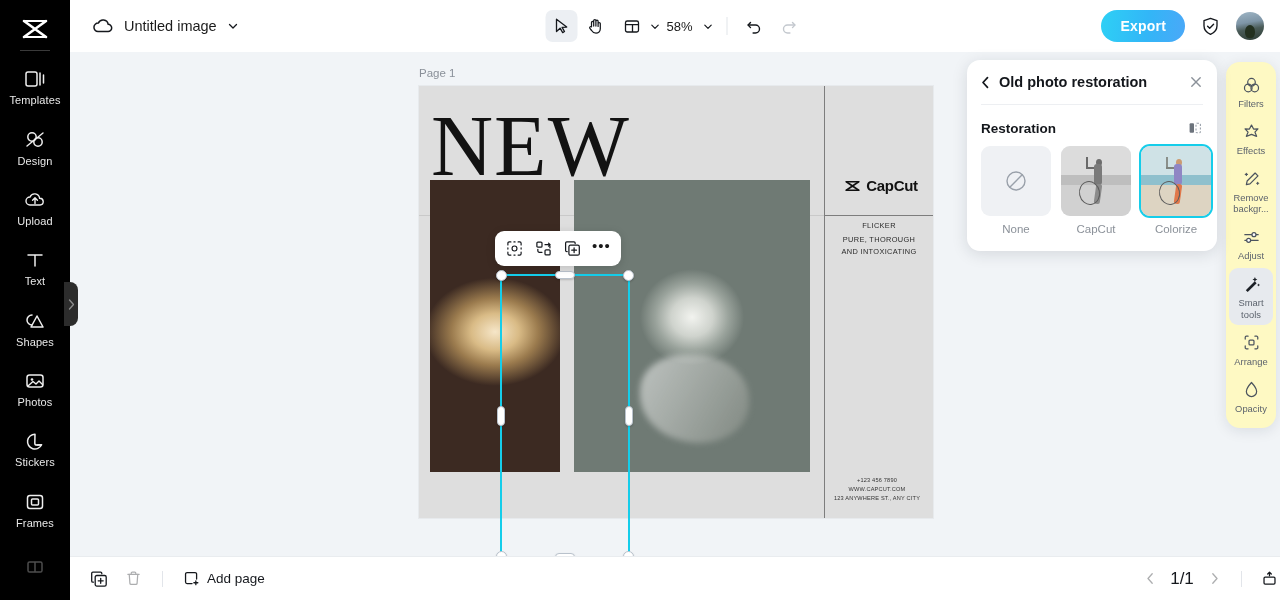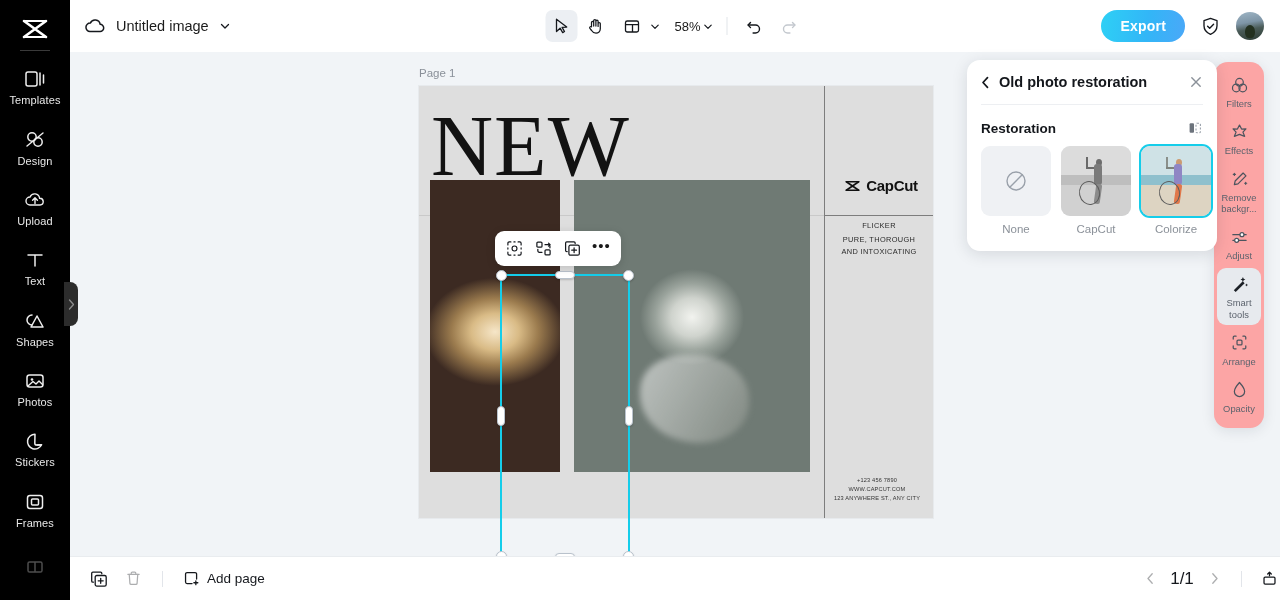--- a/index.html
+++ b/index.html
@@ -30,33 +30,33 @@
     position: absolute; left: 64px; top: 282px; width: 14px; height: 44px;
     background: #2c2c2c; border-radius: 0 8px 8px 0; z-index: 31;
     display: flex; align-items: center; justify-content: center; cursor: pointer;
   }
 
   
   .topbar {
     position: absolute; left: 70px; top: 0; width: 1210px; height: 52px;
     background: #fff; display: flex; align-items: center; z-index: 20;
   }
-  .tb-left { display: flex; align-items: center; gap: 10px; padding-left: 14px; }
+  .tb-left { display: flex; align-items: center; gap: 10px; padding-left: 22px; }
   .doc-title { font-size: 14.5px; color: #1b1b1b; }
   .tb-center {
     position: absolute; left: 50%; transform: translateX(-50%);
     display: flex; align-items: center; gap: 2px;
   }
   .tool-btn {
     width: 32px; height: 32px; border-radius: 7px; display: flex;
     align-items: center; justify-content: center; cursor: pointer; background: transparent;
   }
   .tool-btn.active { background: #eceff3; }
   .zoom-grp { display: flex; align-items: center; gap: 2px; cursor: pointer; padding: 0 2px; }
-  .zoom-val { font-size: 13px; color: #1b1b1b; min-width: 34px; text-align: right; }
+  .zoom-val { font-size: 13px; color: #1b1b1b; min-width: 34px; text-align: left; }
   .vdiv { width: 1px; height: 18px; background: #e2e5ea; margin: 0 9px; }
   .tb-right {
     position: absolute; right: 16px; display: flex; align-items: center; gap: 15px;
   }
   .export-btn {
     background: linear-gradient(96deg,#2ed0f5 0%, #32b6f7 55%, #4aa8f8 100%);
     color: #fff; font-size: 14px; font-weight: bold; border: none;
     padding: 0 19px; height: 32px; border-radius: 16px; cursor: pointer;
     letter-spacing: .2px;
   }
@@ -181,22 +181,22 @@
     position:absolute; left:26%; top:50%; width:30%; height:34%;
     border: 1.6px solid #5d5d5d; border-radius:50%; transform: rotate(-12deg);
   }
   .beach .pole{ position:absolute; left:35%; top:16%; width:2px; height:14%; background:#6b6b6b; }
   .beach .arm { position:absolute; left:36%; top:30%; width:14%; height:2px; }
   .gray { filter: grayscale(1) contrast(1.05); }
   .none-ico { width: 26px; height: 26px; }
 
   
   .rtools {
-    position: absolute; right: 16px; top: 62px; width: 50px;
-    background: #fca5a5; border-radius: 14px; box-shadow: 0 3px 14px rgba(20,30,50,.10);
+    position: absolute; right: 4px; top: 62px; width: 50px;
+    background: #fef9c3; border-radius: 14px; box-shadow: 0 3px 14px rgba(20,30,50,.10);
     z-index: 22; padding: 7px 0;
   }
   .rt-item {
     width: 44px; margin: 0 auto 2px; padding: 6px 0 5px; border-radius: 9px;
     display: flex; flex-direction: column; align-items: center; gap: 3px; cursor: pointer;
   }
   .rt-item.active { background: #e7eaee; }
   .rt-item .lbl { font-size: 9.4px; color: #5c636d; line-height: 1.18; text-align: center; }
   .rt-item .ico { height: 20px; display: flex; align-items: center; justify-content: center; }
 

